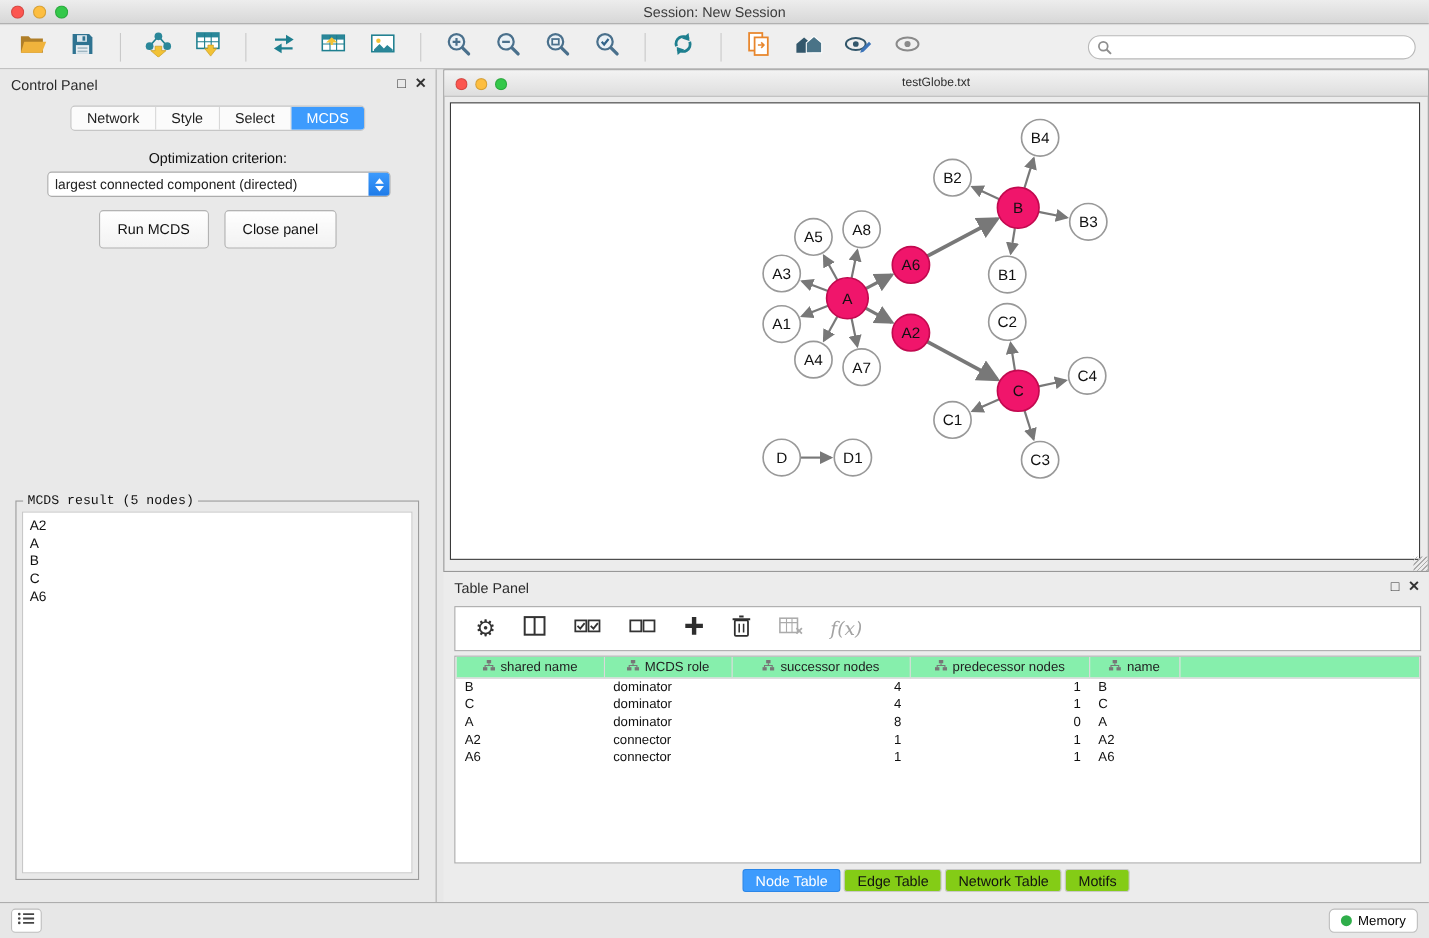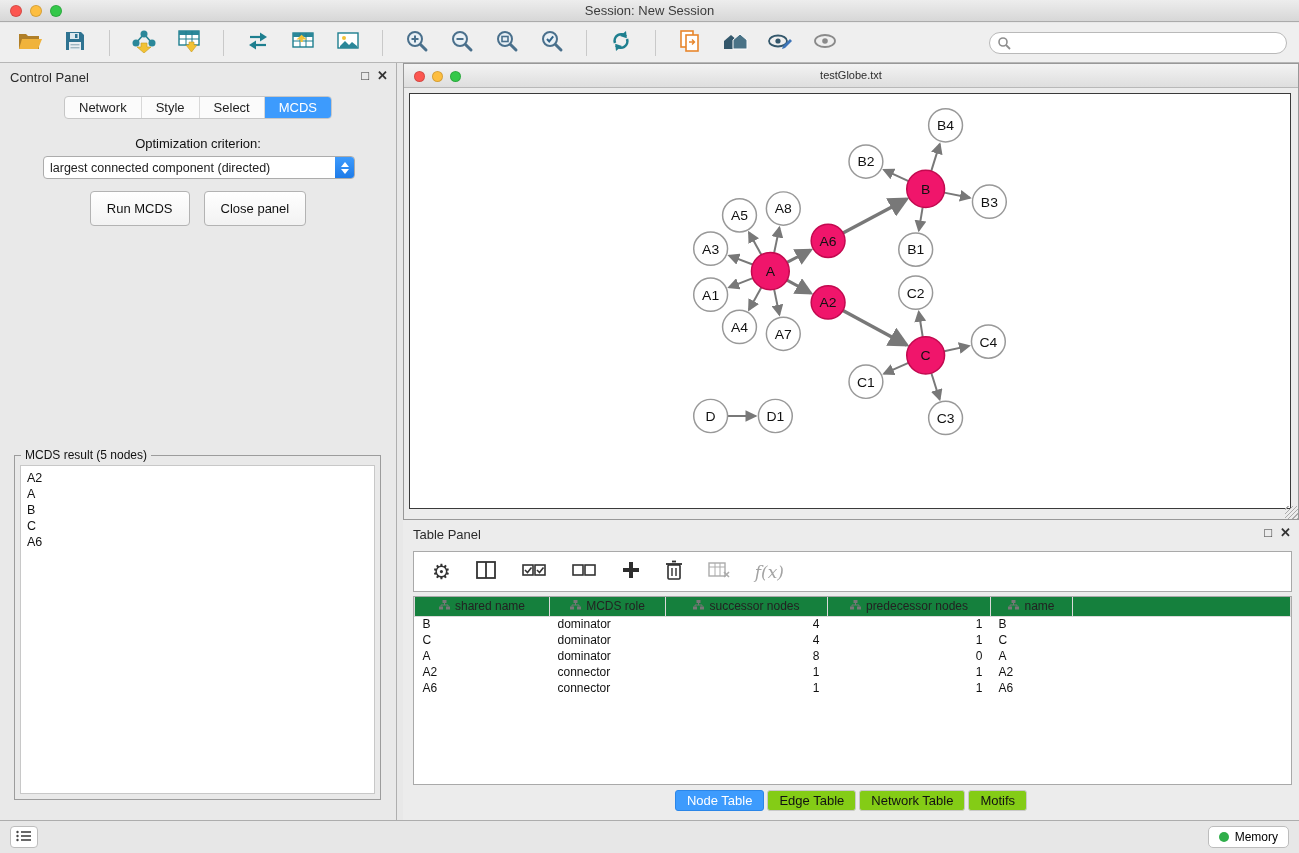--- a/index.html
+++ b/index.html
@@ -50,21 +50,21 @@
   .dd-stepper i{display:block;width:0;height:0;border-left:4px solid transparent;border-right:4px solid transparent;}
   .dd-stepper i.up{border-bottom:5px solid #FFF;}
   .dd-stepper i.down{border-top:5px solid #FFF;}
 
   .cp-buttons{position:absolute;top:128px;left:0;right:0;display:flex;justify-content:center;gap:14px;}
   .btn{height:35px;padding:0 16px;background:linear-gradient(#FFFFFF,#F2F2F2);border:1px solid #B3B3B3;
     border-radius:4px;font-size:13px;color:#111;display:flex;align-items:center;font-family:"Liberation Sans",sans-serif;}
 
   .result-fieldset{position:absolute;left:14px;right:15px;top:392px;bottom:20px;
     border:1px solid #9C9C9C;}
-  .result-legend{position:absolute;top:-8px;left:6px;background:#E9E9E9;padding:0 4px;font-size:12px;color:#111;}
+  .result-legend{position:absolute;top:-8px;left:6px;background:#E9E9E9;padding:0 4px;font-size:12px;color:#111;font-family:Liberation Mono, monospace;}
   .result-list{position:absolute;left:5px;right:5px;top:9px;bottom:5px;background:#FFF;
     border:1px solid #C8C8C8;padding:4px 6px;overflow:auto;}
   .result-item{font-size:12.5px;line-height:16px;color:#111;}
 
   
   .network-window{position:absolute;left:403px;top:63px;right:0;height:457px;background:#ECECEC;
     border:1px solid #989898;}
   .nw-titlebar{position:relative;height:24px;background:linear-gradient(#F3F3F3,#DEDEDE);
     border-bottom:1px solid #B8B8B8;}
   .nw-lights{position:absolute;left:10px;top:7px;display:flex;gap:7px;}
@@ -78,21 +78,21 @@
   
   .table-panel{position:absolute;left:403px;top:520px;right:0;bottom:33px;background:#ECECEC;}
   .tp-toolbar{position:absolute;left:10px;right:7px;top:31px;height:41px;background:#FFF;
     border:1px solid #A9A9A9;display:flex;align-items:center;gap:24px;padding:0 18px;}
   .tp-tool{display:flex;align-items:center;justify-content:center;}
   .gear-char{font-size:21px;color:#333;line-height:1;}
   .fx{font-family:"DejaVu Serif",serif;font-style:italic;font-size:17px;color:#A3A3A3;}
   .tp-table-wrap{position:absolute;left:10px;right:7px;top:76px;bottom:35px;background:#FFF;
     border:1px solid #A9A9A9;overflow:hidden;}
   table.node-table{border-collapse:collapse;width:100%;table-layout:fixed;font-size:12px;}
-  table.node-table th{background:#15803d;border:1px solid #DADADA;border-top:none;height:19px;
+  table.node-table th{background:#86efac;border:1px solid #DADADA;border-top:none;height:19px;
     font-weight:normal;color:#222;margin-left:24px;}
   table.node-table th .th-inner{display:flex;align-items:center;justify-content:center;gap:5px;}
   table.node-table td{height:16px;padding:0 8px;color:#111;white-space:nowrap;overflow:hidden;}
   td.col2,td.col3{text-align:right;padding-right:20px;}
   .tp-tabs{position:absolute;bottom:9px;left:0;right:0;display:flex;justify-content:center;gap:3px;}
   .tp-tab{padding:2px 11px;font-size:13px;background:#84cc16;border:1px solid #C9C9C9;border-radius:3px;color:#111;}
   .tp-tab.active{background:var(--accent-blue,#3D9BFD);border-color:#2B86E8;color:#FFF;}
 
   
   .status-bar{position:absolute;left:0;right:0;bottom:0;height:33px;background:#E7E7E7;border-top:1px solid #ADADAD;}

